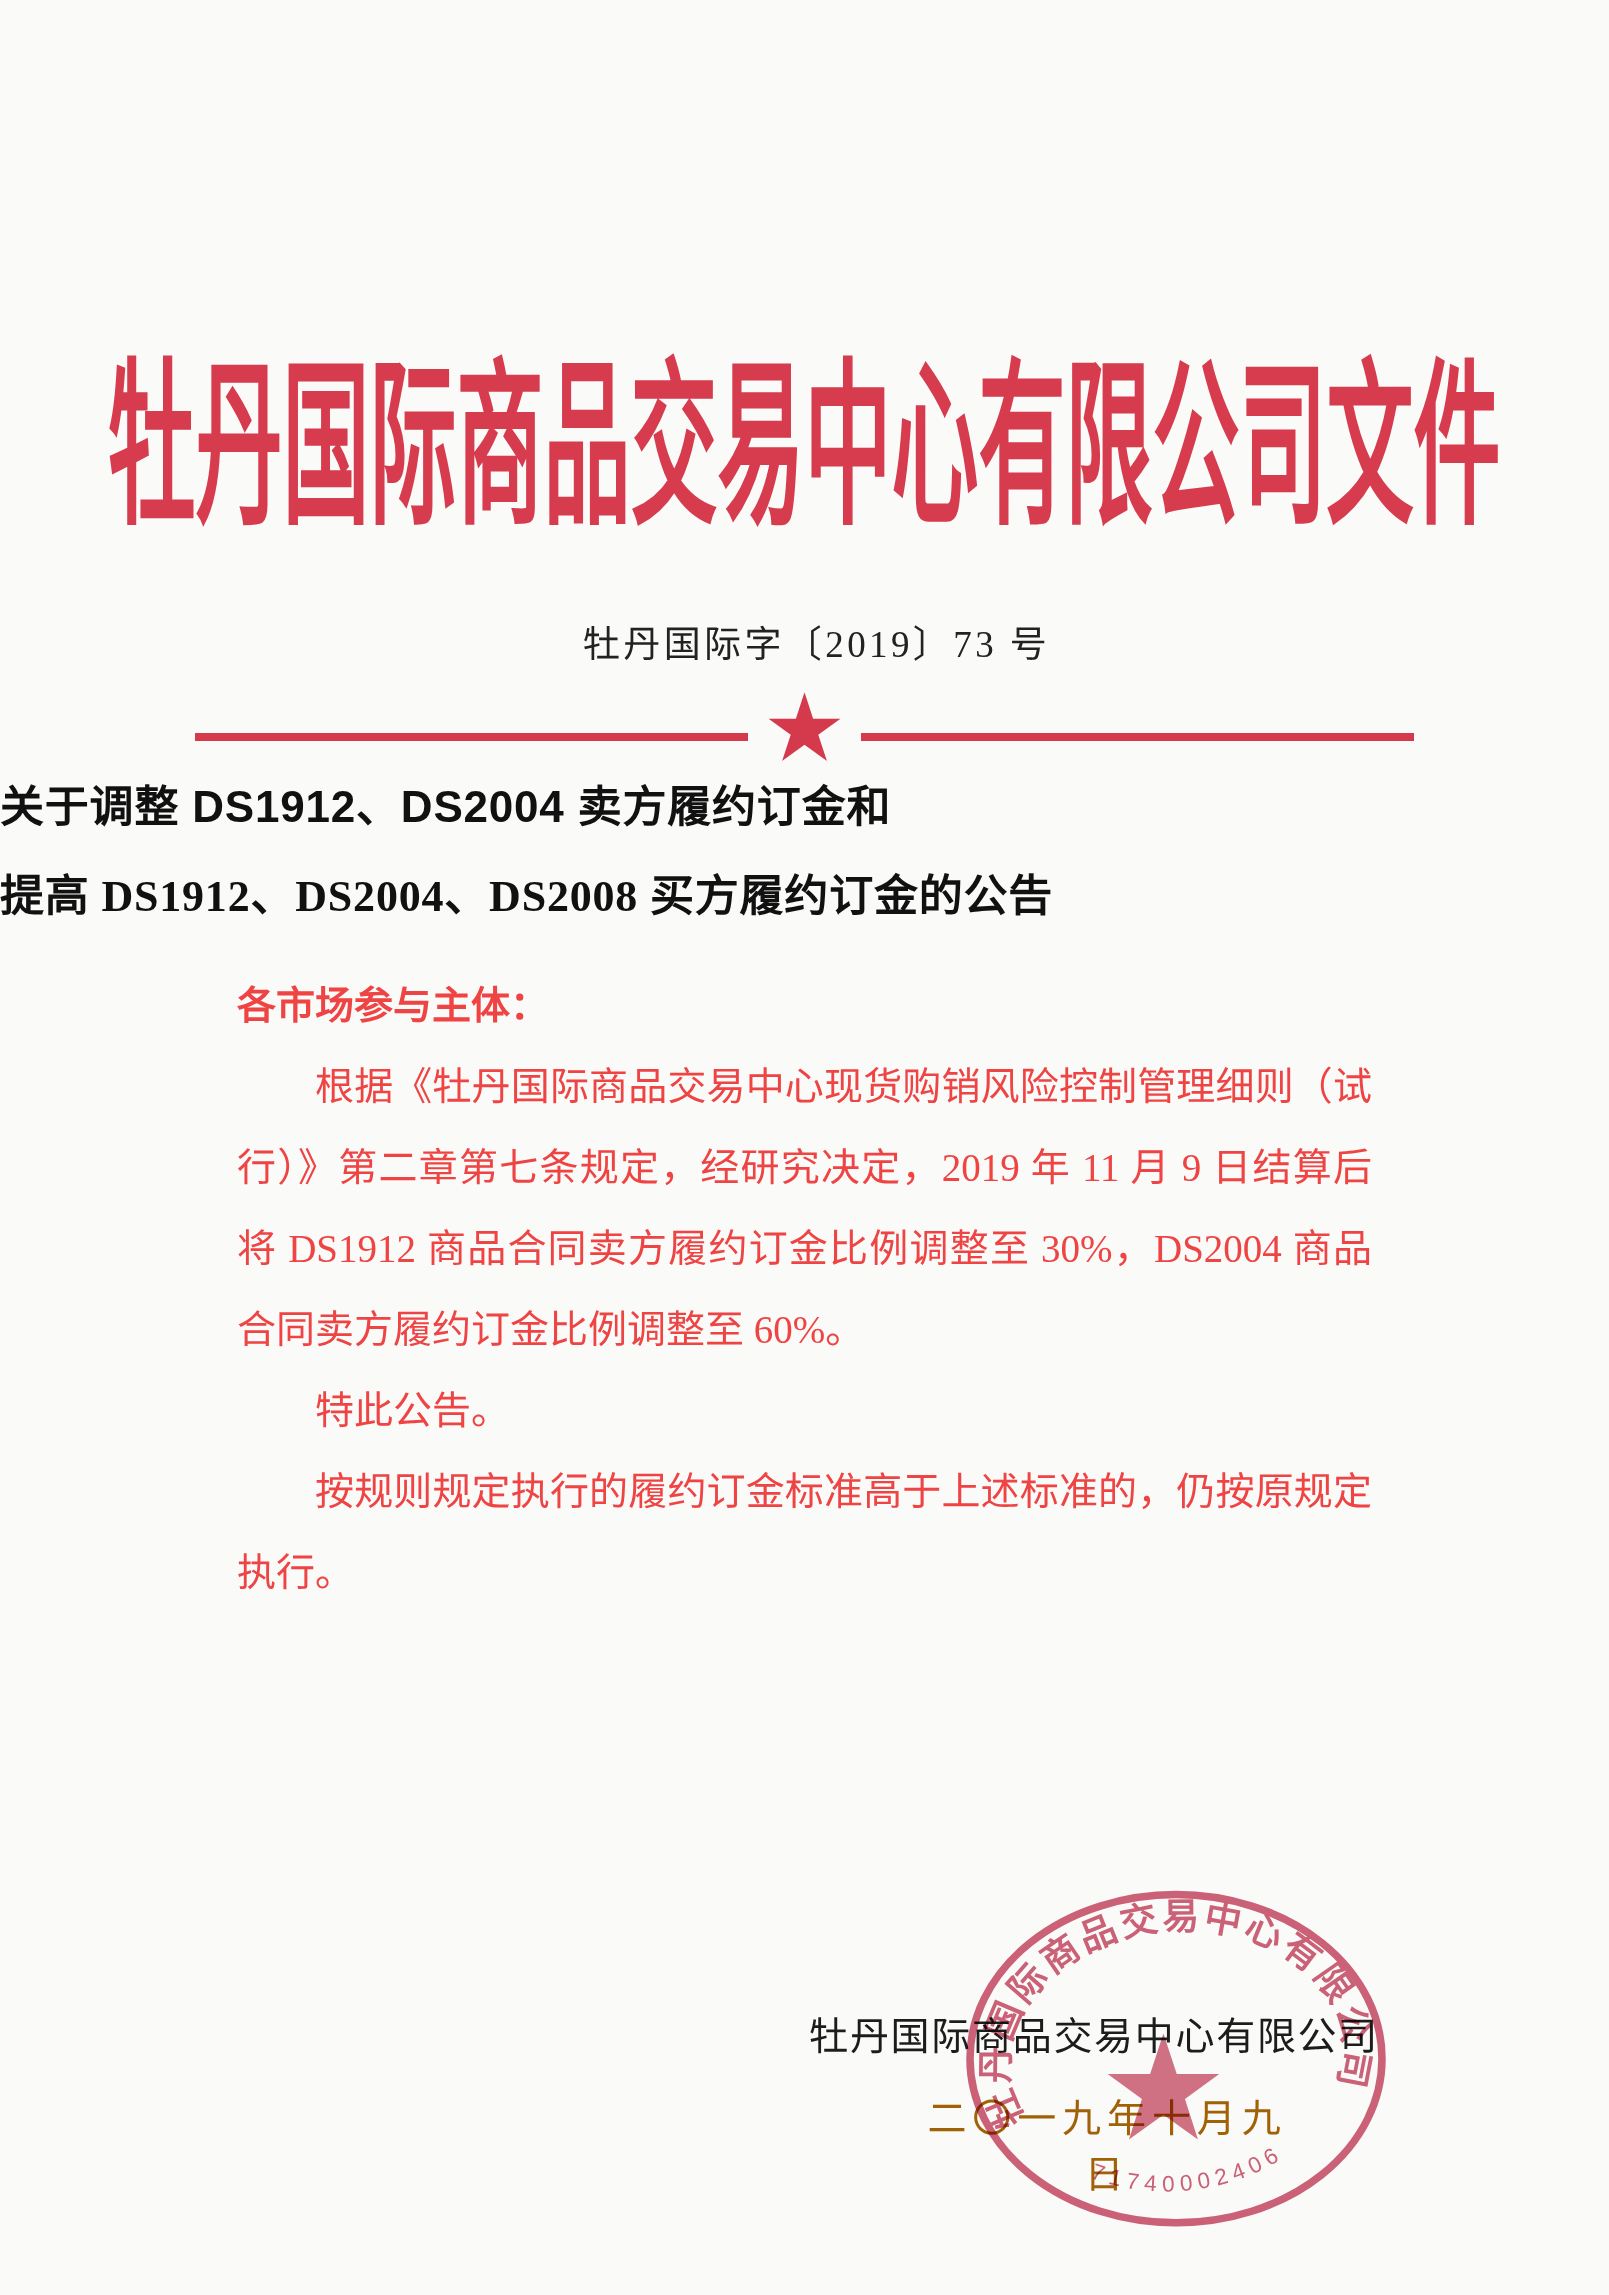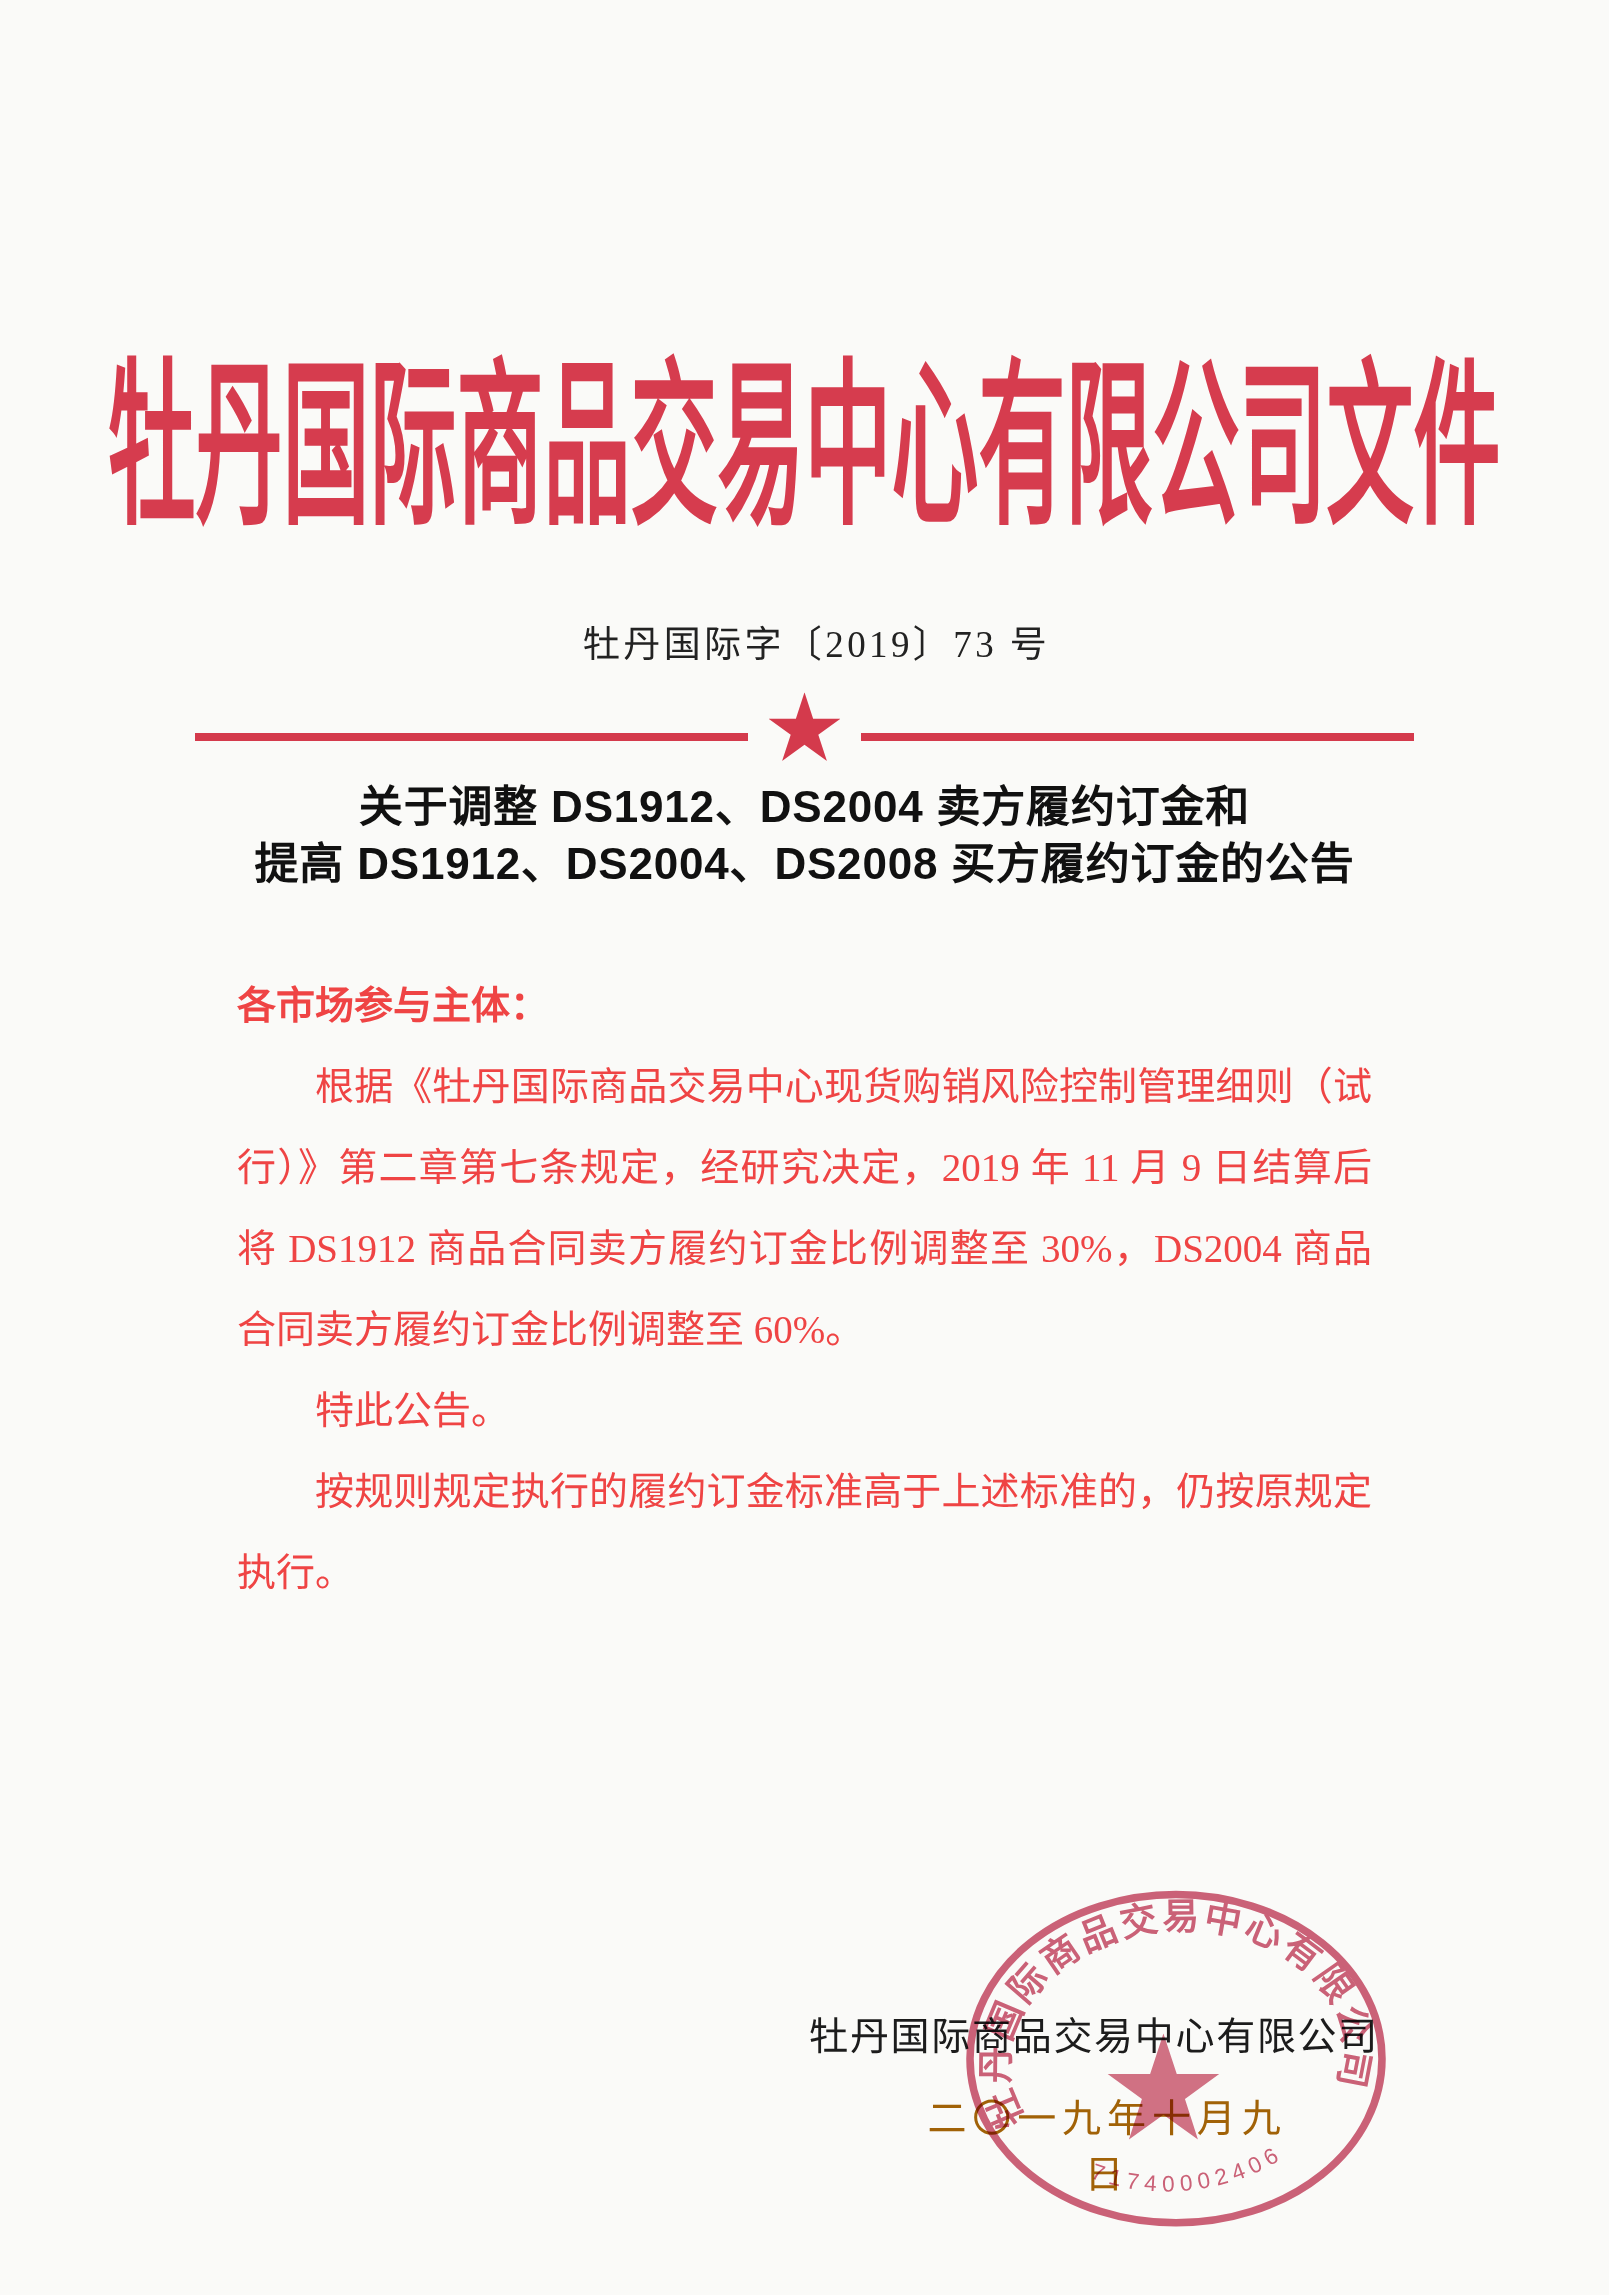--- a/index.html
+++ b/index.html
@@ -53,29 +53,28 @@
     color:#d43a4c;
     font-size:77px;
     line-height:0;
     margin:0 18.4px;
     transform:translateY(-6.7px);
   }
 
   
   .announce-line {
     position:absolute; left:0; width:1609px;
-    text-align:center;
     font-family:"Liberation Sans", sans-serif;
     font-weight:700;
     font-size:44px;
     color:#111;
     letter-spacing:0.8px;
   }
   .announce-line.l1 { top:771px; }
-  .announce-line.l2 { top:828px; }
+  .announce-line.l2 { top:860px;font-family:Liberation Serif, serif; }
 
   
   .body-block {
     position:absolute; top:965px; left:237px;
     width:1135px;
     font-size:39px;
     line-height:81px;
     text-align:justify;
     color:#ef4444;
   }

